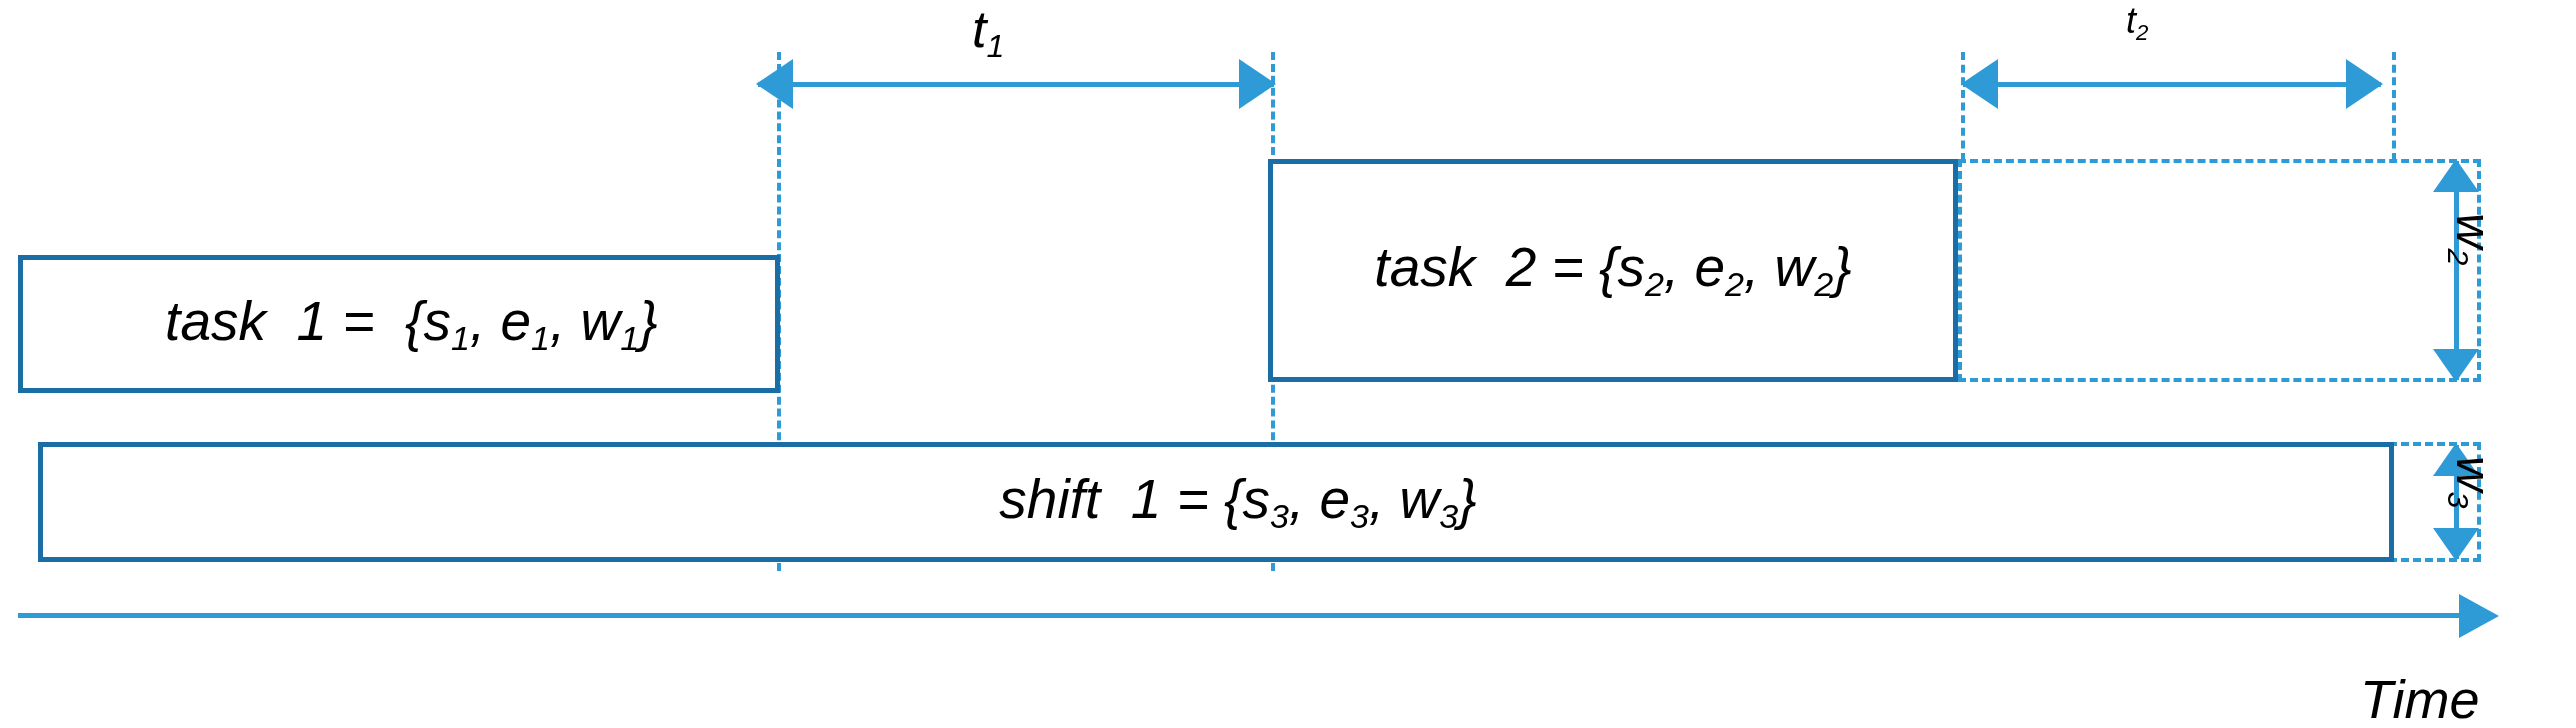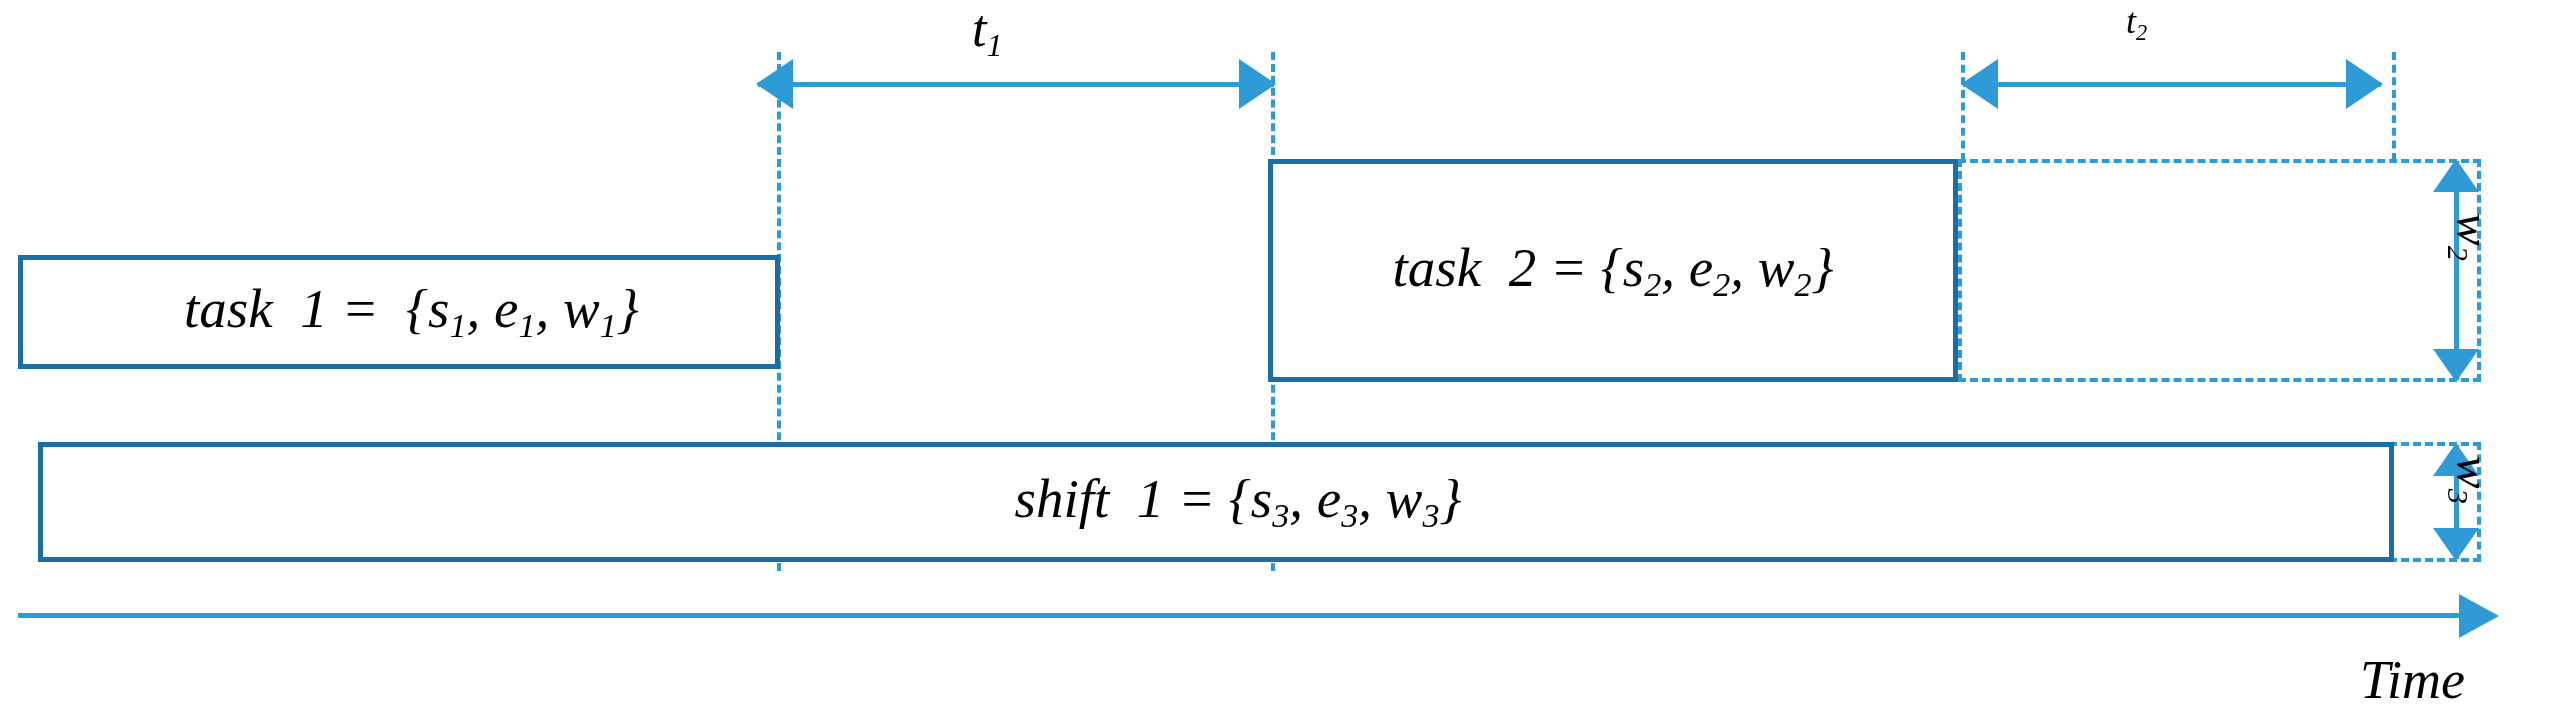--- a/index.html
+++ b/index.html
@@ -1,20 +1,20 @@
 <!DOCTYPE html>
 <html style="font-size:13.4px"><head>
 <meta charset="utf-8">
 <style>
   html,body{margin:0;padding:0;background:#ffffff;}
   #stage{
     position:relative;
     width:2576px;height:728px;
     background:#ffffff;
-    font-family:Liberation Serif, serif;
+    font-family:Liberation Sans, sans-serif;
     overflow:hidden;
     border-radius:32px;
   }
   
   .bar{
     position:absolute;
     box-sizing:border-box;
     border:5.9px solid var(--dark);
     background:#ffffff;
     display:flex;align-items:center;justify-content:center;
@@ -97,20 +97,21 @@
     border-top:22px solid transparent;
     border-bottom:22px solid transparent;
     border-left:40px solid var(--light);
   }
   #axis-label{
     position:absolute;
     font-style:italic;
     color:#000000;
     white-space:nowrap;
     line-height:1;
+    margin-top:19px;
   }
   :root{}
   #stage{--dark:#1b6ea5;--light:#2e9bd6;}
 </style>
 </head>
 <body>
 
 <div id="stage" style="--dark: #1b6ea5; --light: #2e9bd6; background: rgb(255, 255, 255);">
 
   <div class="vguide" style="left:777px;top:52px;height:519px;"></div>
@@ -138,21 +139,21 @@
   <div class="tlabel" style="left:2126px;top:3.3px;font-size:36px;">
     <span>t</span><sub style="font-size:.62em;vertical-align:-0.3em;">2</sub>
   </div>
 
   <div class="bar" style="left:1268px;top:159px;width:690px;height:223px;text-align:center;">
     <span class="lbl" style="font-size:55px;">
       <span>task</span>&nbsp;&nbsp;<span>2</span>&nbsp;<span>=</span>&nbsp;<span>{</span><span>s</span><sub>2</sub>,&nbsp;<span>e</span><sub>2</sub>,&nbsp;<span>w</span><sub>2</sub><span>}</span>
     </span>
   </div>
 
-  <div class="bar" style="left:18.4px;top:255px;width:762px;height:114px;padding-left:24px;">
+  <div class="bar" style="left:18.4px;top:255px;width:762px;height:138px;padding-left:24px;">
     <span class="lbl" style="font-size:55px;">
       <span>task</span>&nbsp;&nbsp;<span>1</span>&nbsp;<span>=</span>&nbsp;&nbsp;<span>{</span><span>s</span><sub>1</sub>,&nbsp;<span>e</span><sub>1</sub>,&nbsp;<span>w</span><sub>1</sub><span>}</span>
     </span>
   </div>
 
   <div class="bar" style="left:38px;top:442px;width:2356px;height:120px;padding-left:44px;">
     <span class="lbl" style="font-size:55px;">
       <span>shift</span>&nbsp;&nbsp;<span>1</span>&nbsp;<span>=</span>&nbsp;<span>{</span><span>s</span><sub>3</sub>,&nbsp;<span>e</span><sub>3</sub>,&nbsp;<span>w</span><sub>3</sub><span>}</span>
     </span>
   </div>

